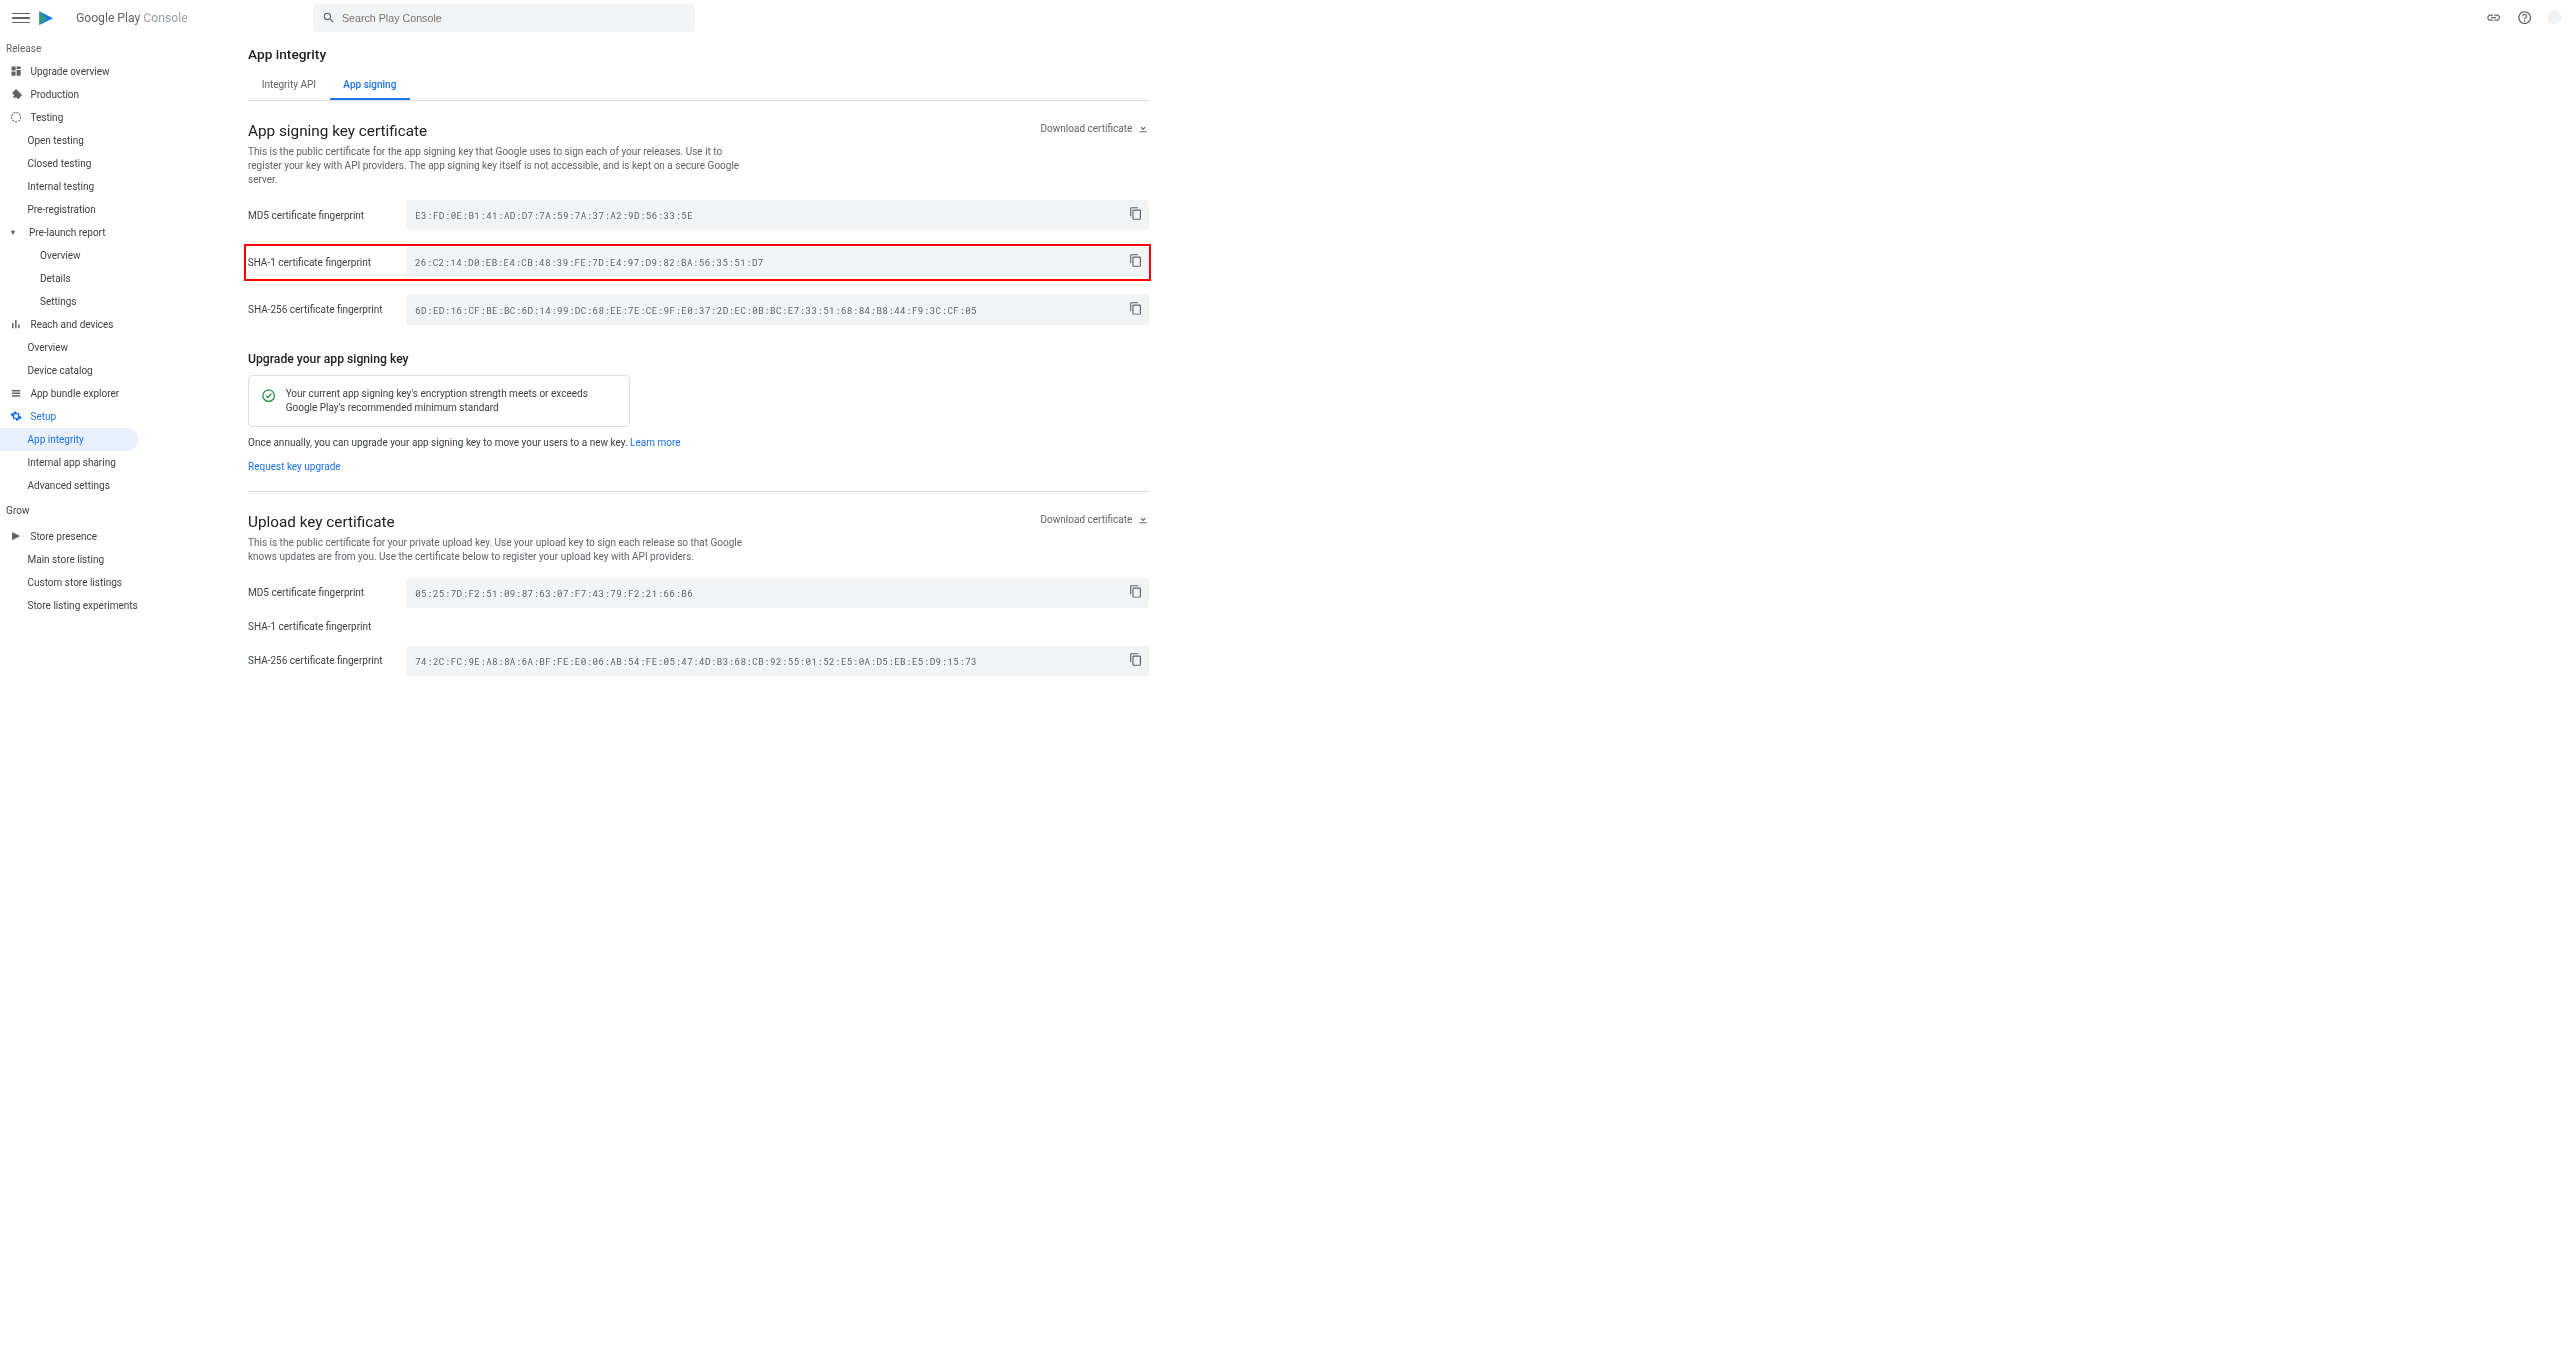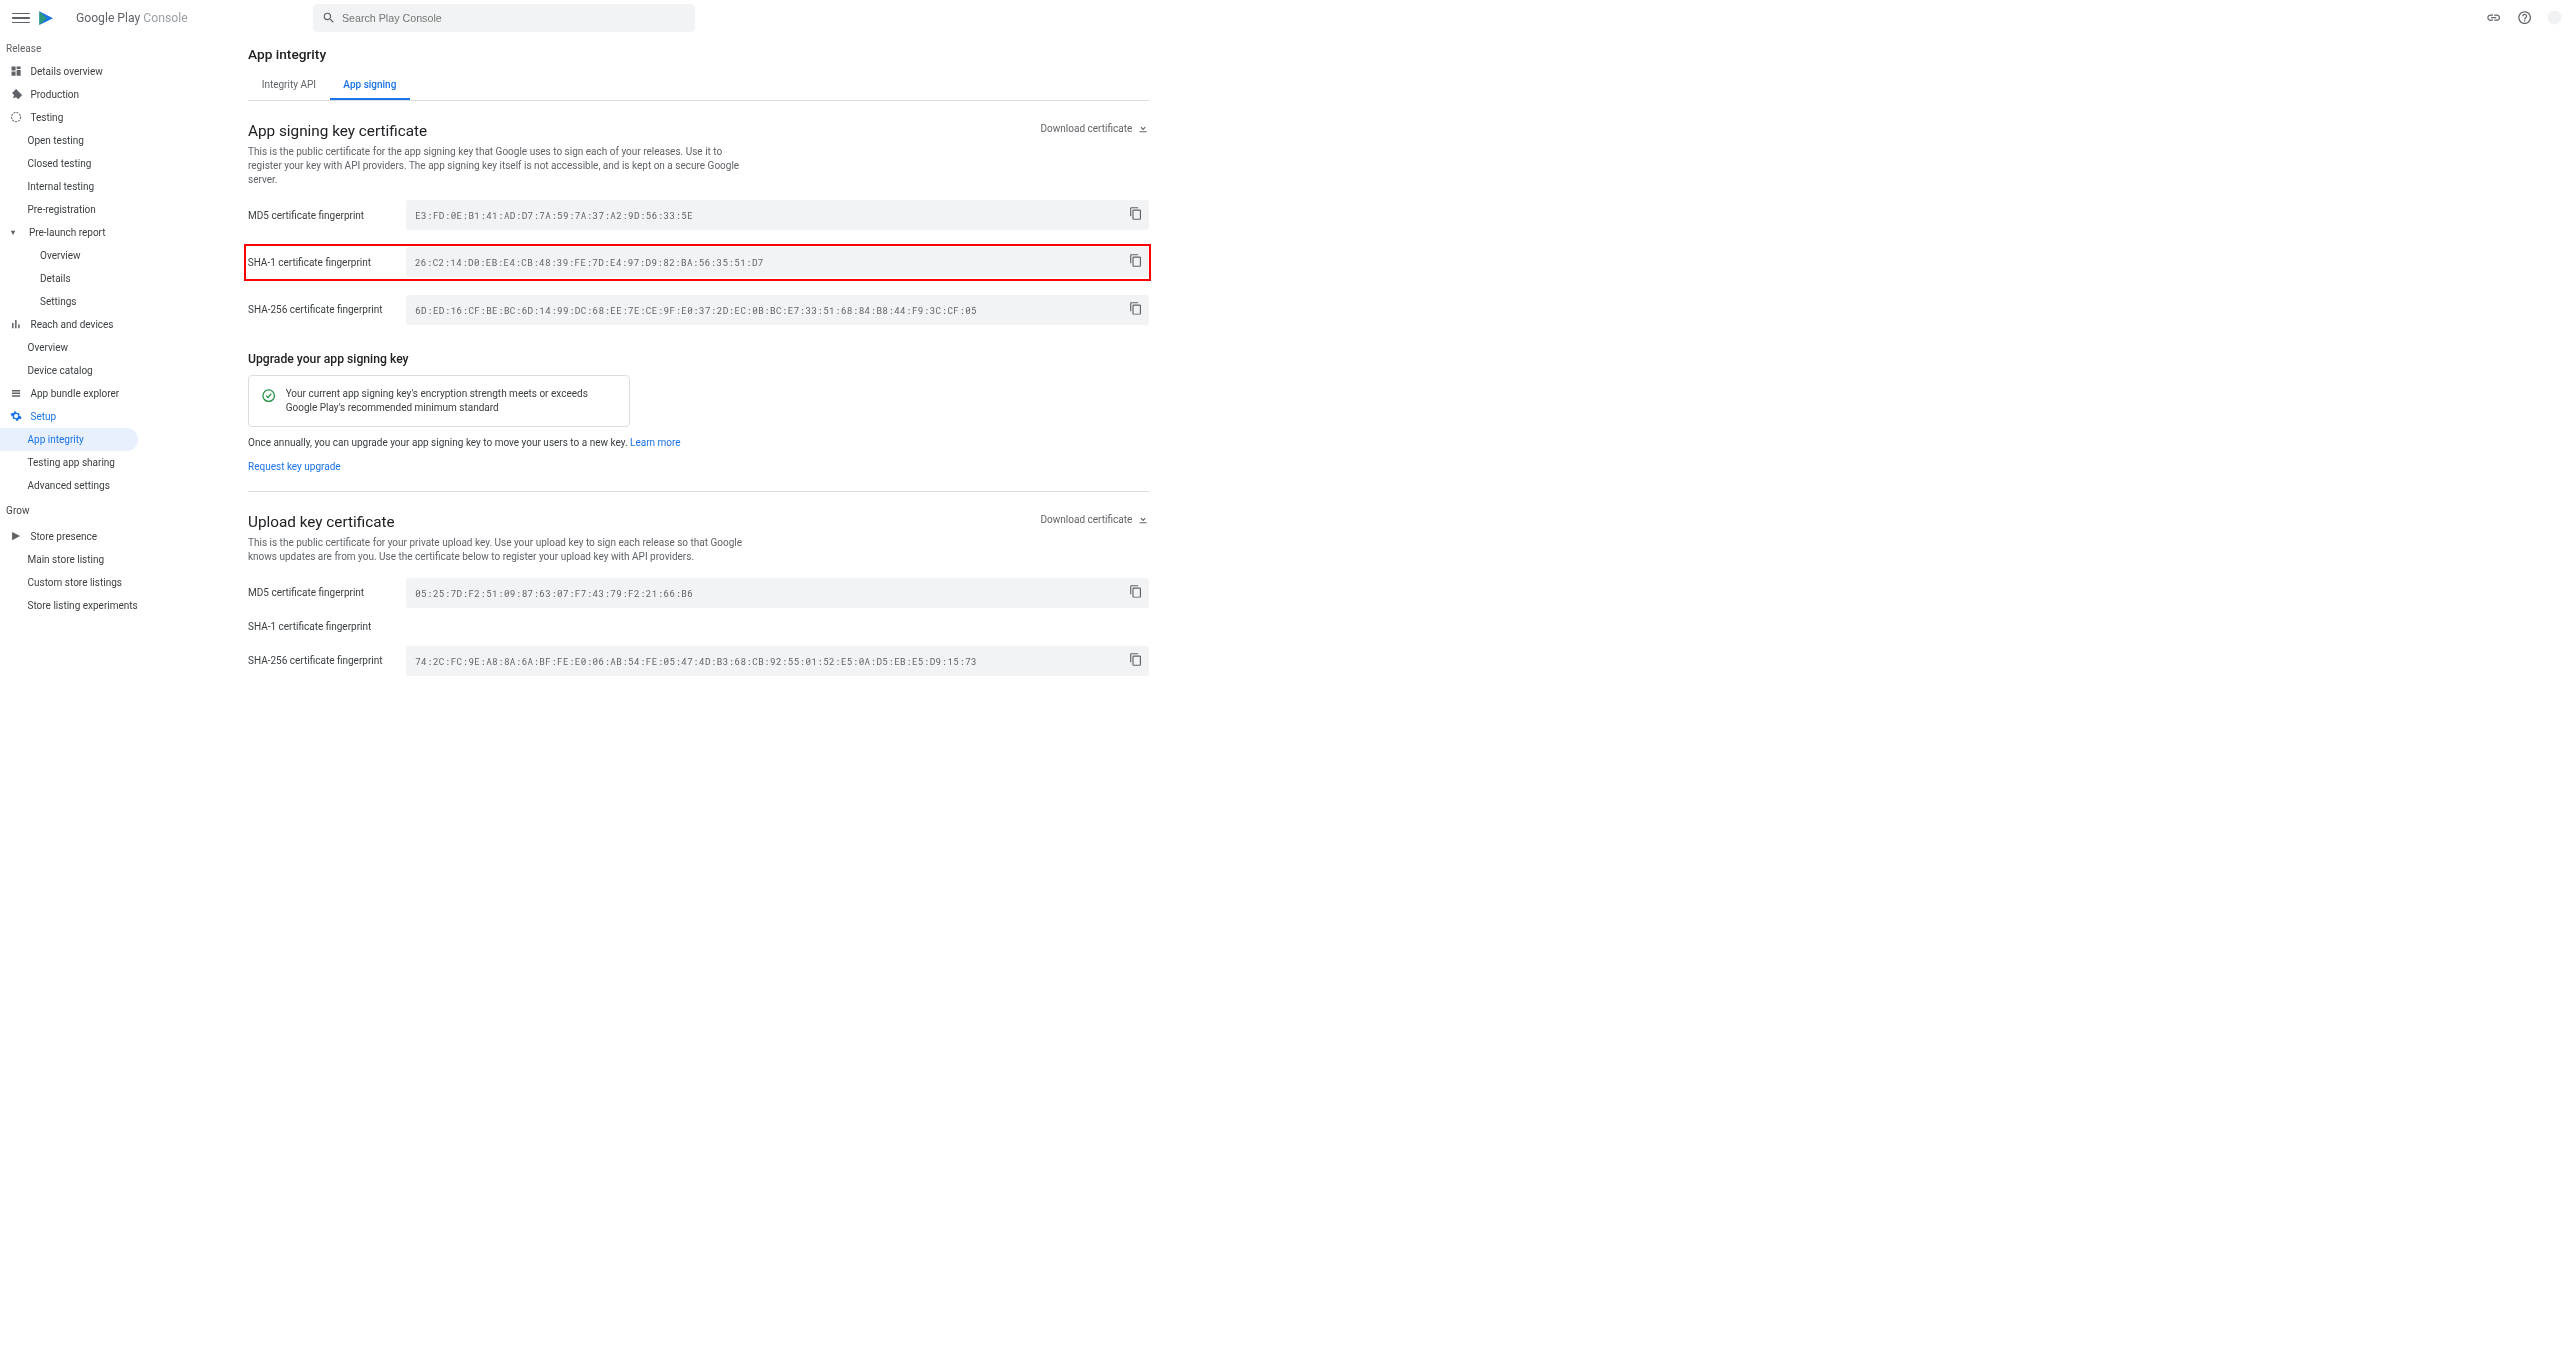--- a/index.html
+++ b/index.html
@@ -94,21 +94,21 @@
 
 <div class="layout">
   <nav class="sidebar">
     <div class="nav-item truncated">Release</div>
     <div class="nav-item">
         <span class="nav-icon">
           <svg width="12.2" height="12.2" viewBox="0 0 24 24">
             <path fill="currentColor" d="M3 3h8v8H3V3zm10 0h8v5h-8V3zM3 13h8v8H3v-8zm10-3h8v11h-8V10z"></path>
           </svg>
         </span>
-        <span>Details overview</span>
+        <span>Upgrade overview</span>
       </div>
     <div class="nav-item">
         <span class="nav-icon">
           <svg width="12.2" height="12.2" viewBox="0 0 24 24">
             <path fill="currentColor" d="M12 2L4 10l4 4-2 6 6-2 4 4 8-8L12 2z"></path>
           </svg>
         </span>
         <span>Production</span>
       </div>
     <div class="nav-item">
@@ -150,21 +150,21 @@
       </div>
     <div class="nav-item" style="color:#1a73e8">
         <span class="nav-icon" style="color:#1a73e8">
           <svg width="12.2" height="12.2" viewBox="0 0 24 24">
             <path fill="currentColor" d="M12 8a4 4 0 100 8 4 4 0 000-8zm9 4a9 9 0 01-.1 1.3l2 1.6-2 3.4-2.4-.9a7 7 0 01-2.2 1.3l-.4 2.5h-4l-.4-2.5a7 7 0 01-2.2-1.3l-2.4.9-2-3.4 2-1.6A9 9 0 013 12a9 9 0 01.1-1.3l-2-1.6 2-3.4 2.4.9a7 7 0 012.2-1.3L8.1 2.8h4l.4 2.5a7 7 0 012.2 1.3l2.4-.9 2 3.4-2 1.6A9 9 0 0121 12z"></path>
           </svg>
         </span>
         <span>Setup</span>
       </div>
     <div class="nav-item sub active">App integrity</div>
-    <div class="nav-item sub">Testing app sharing</div>
+    <div class="nav-item sub">Internal app sharing</div>
     <div class="nav-item sub">Advanced settings</div>
     <div class="section-label">Grow</div>
     <div class="nav-item">
         <span class="nav-icon">
           <svg width="12.2" height="12.2" viewBox="0 0 24 24">
             <path fill="currentColor" d="M4 4l16 8-16 8V4z"></path>
           </svg>
         </span>
         <span>Store presence</span>
       </div>

